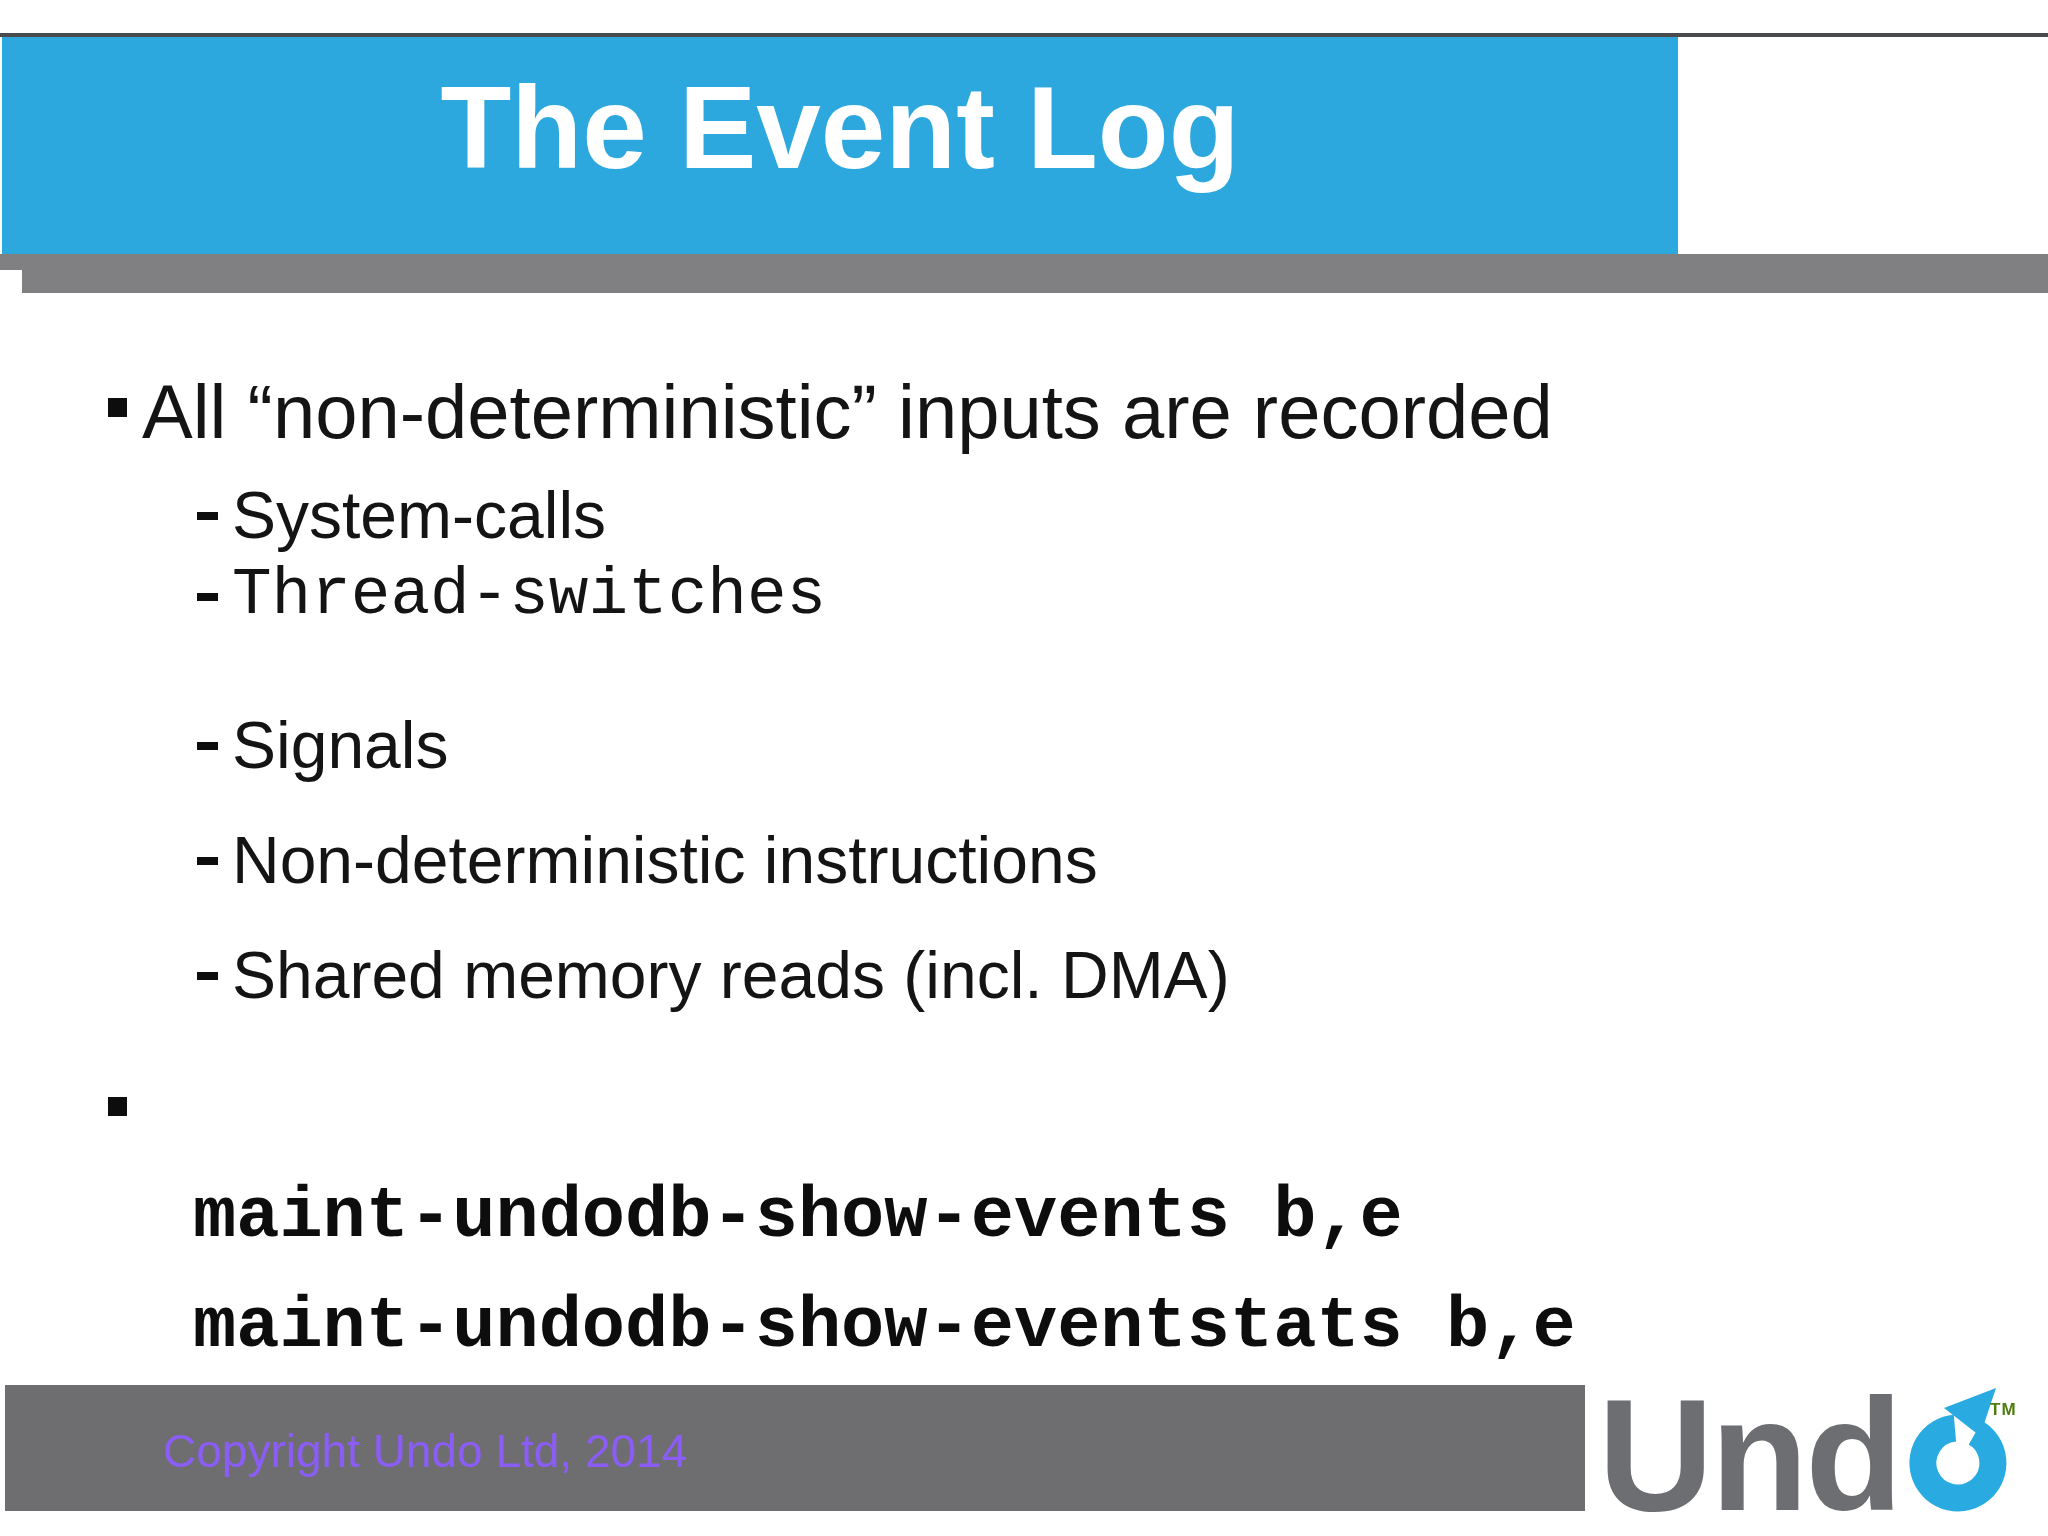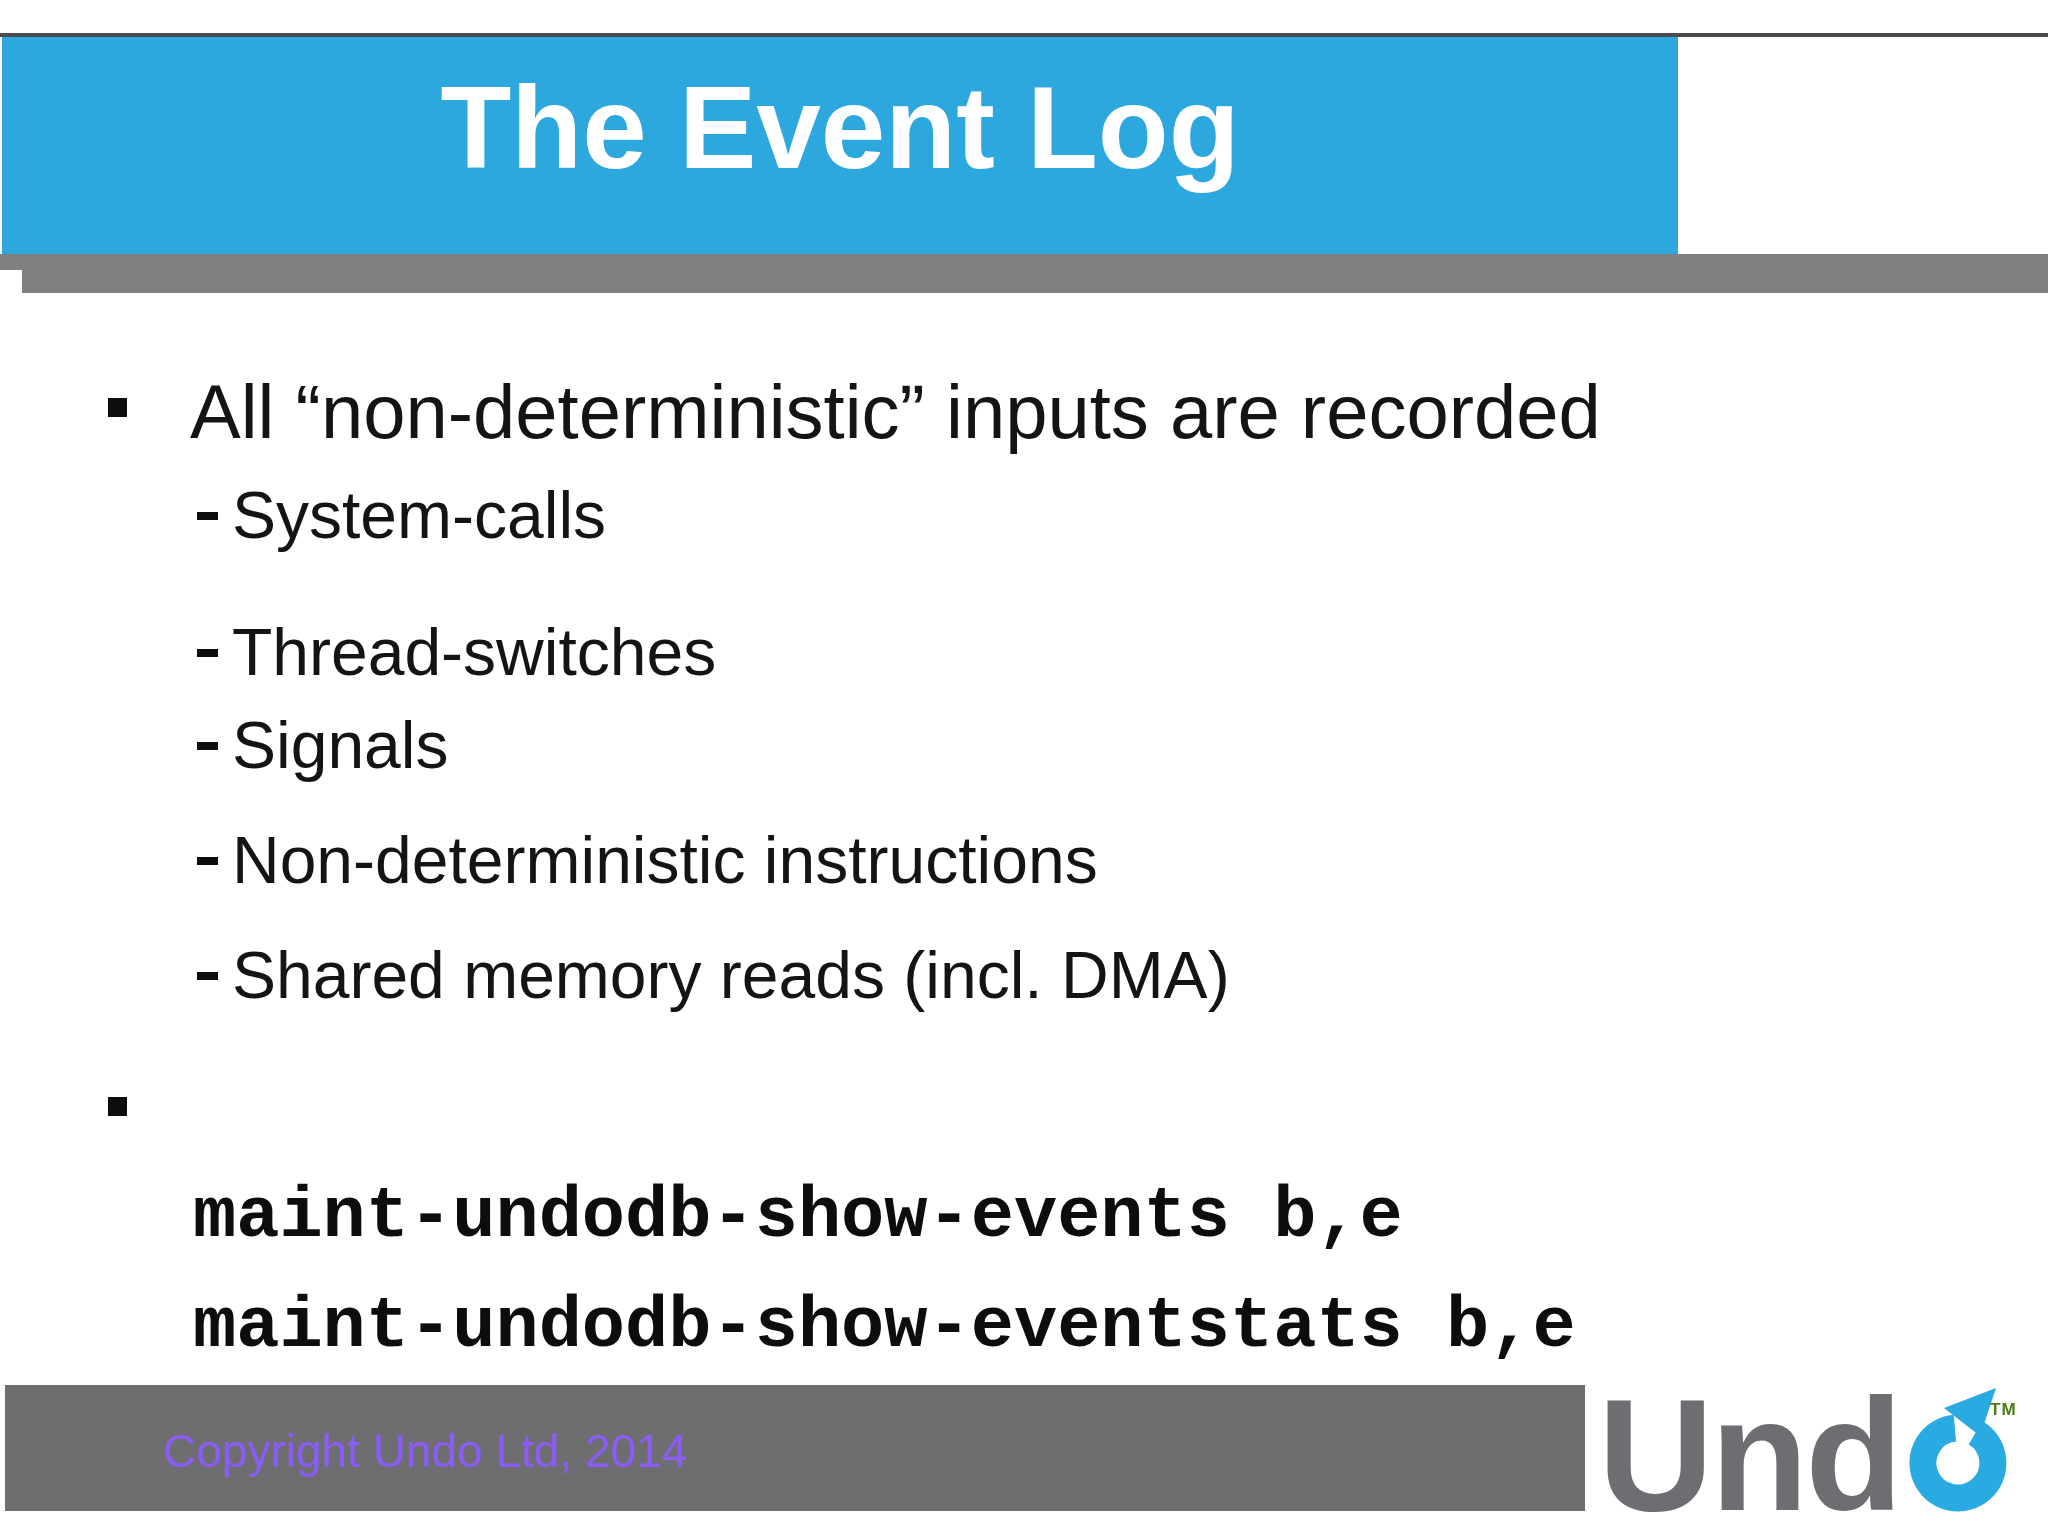--- a/index.html
+++ b/index.html
@@ -38,36 +38,36 @@
   
   .bullet-row {
     position: absolute; left: 108px;
     font-size: 76px; line-height: 1; color: #141414;
     white-space: nowrap;
   }
   .bullet-row .sq {
     position: absolute; left: 0; top: 24px;
     width: 19px; height: 19px; background: #0d0d0d;
   }
-  .bullet-row .txt { display: block; margin-left: 82px; }
+  .bullet-row .txt { display: block; margin-left: 34px; }
   #bullet-1 { top: 374px; }
   #bullet-2 { top: 1073px; }
 
   .sub-row {
     position: absolute; left: 197px;
     font-size: 66px; line-height: 1; color: #141414;
     white-space: nowrap;
   }
   .sub-row .dash {
     position: absolute; left: 0; top: 30px;
     width: 21px; height: 8px; background: #0d0d0d;
   }
   .sub-row .txt { display: block; margin-left: 35px; }
   #sub-0 { top: 482px; }
-  #sub-1 { top: 619px; }
+  #sub-1 { top: 563px; font-family: Liberation Mono, monospace; }
   #sub-2 { top: 712px; }
   #sub-3 { top: 827px; }
   #sub-4 { top: 942px; }
 
   .code-line {
     position: absolute; left: 193px;
     font-family: "Liberation Mono", monospace;
     font-size: 72px; font-weight: bold; line-height: 1;
     color: #0d0d0d; white-space: nowrap;
     letter-spacing: 0px;

